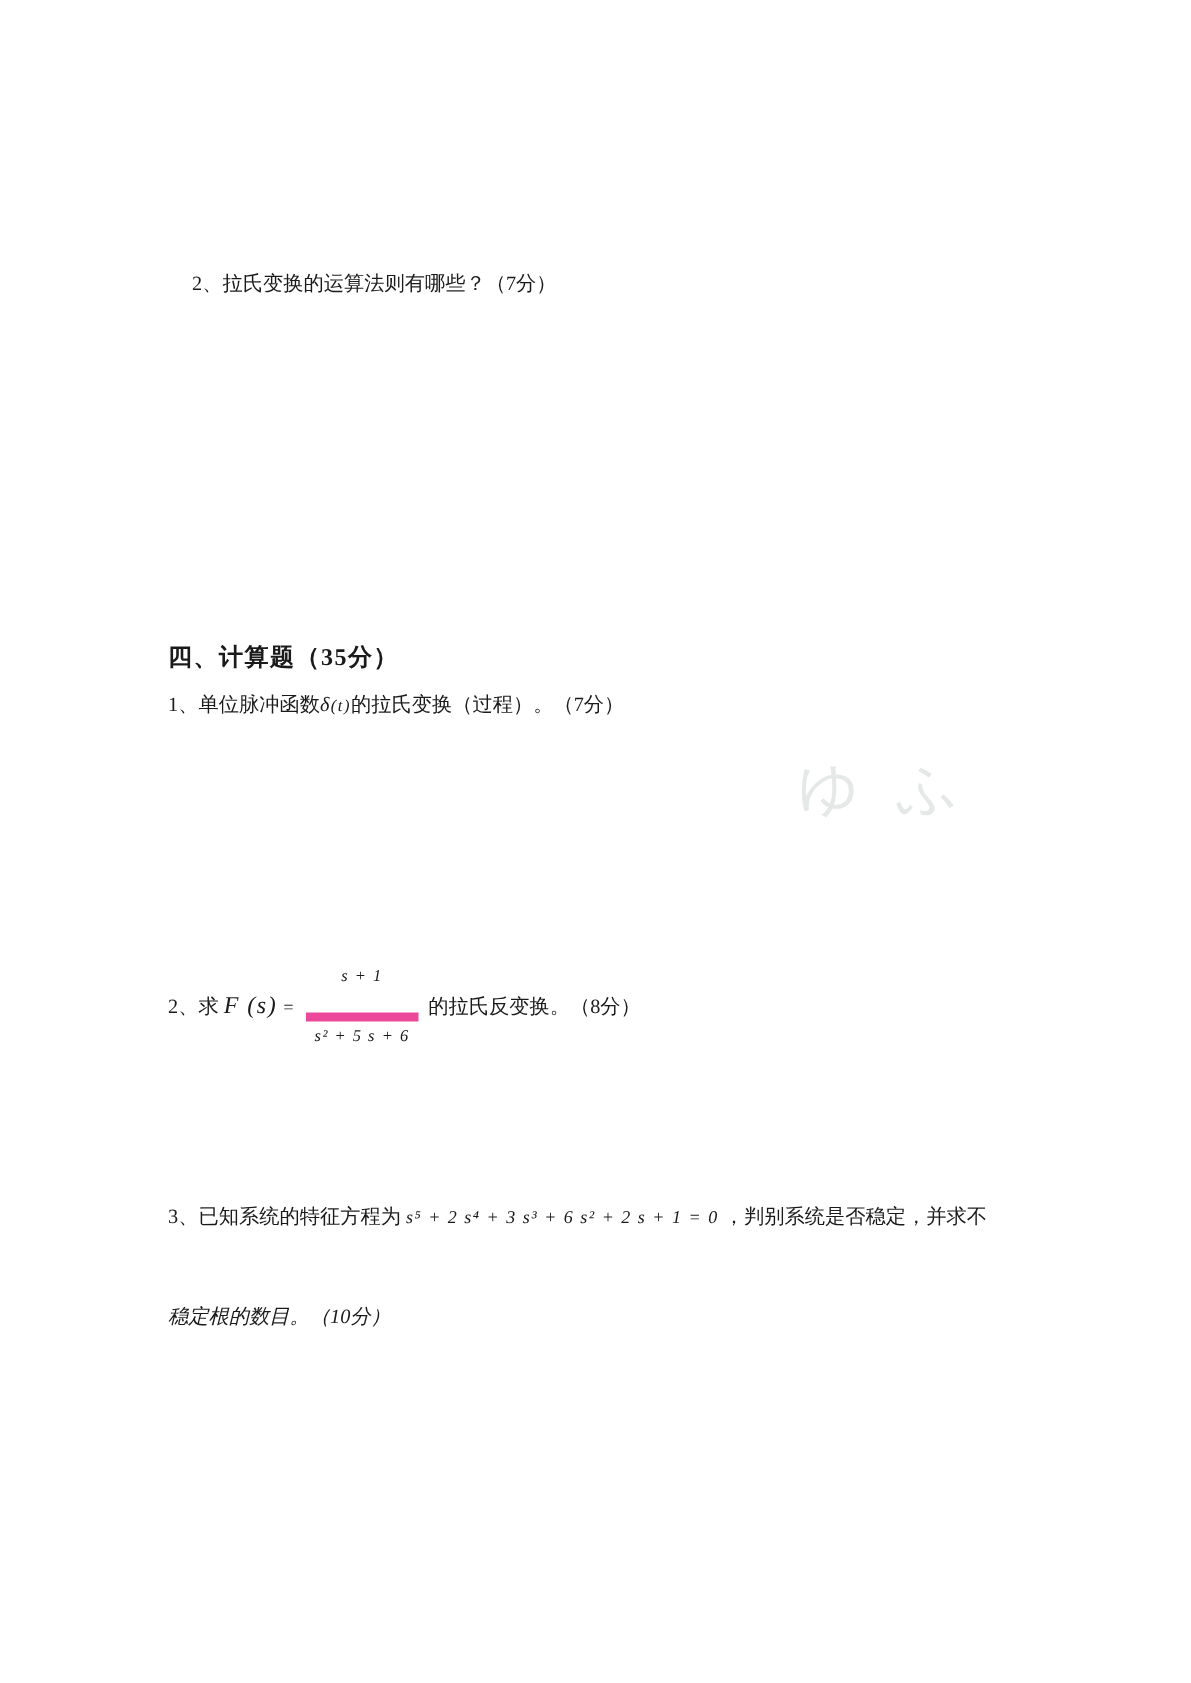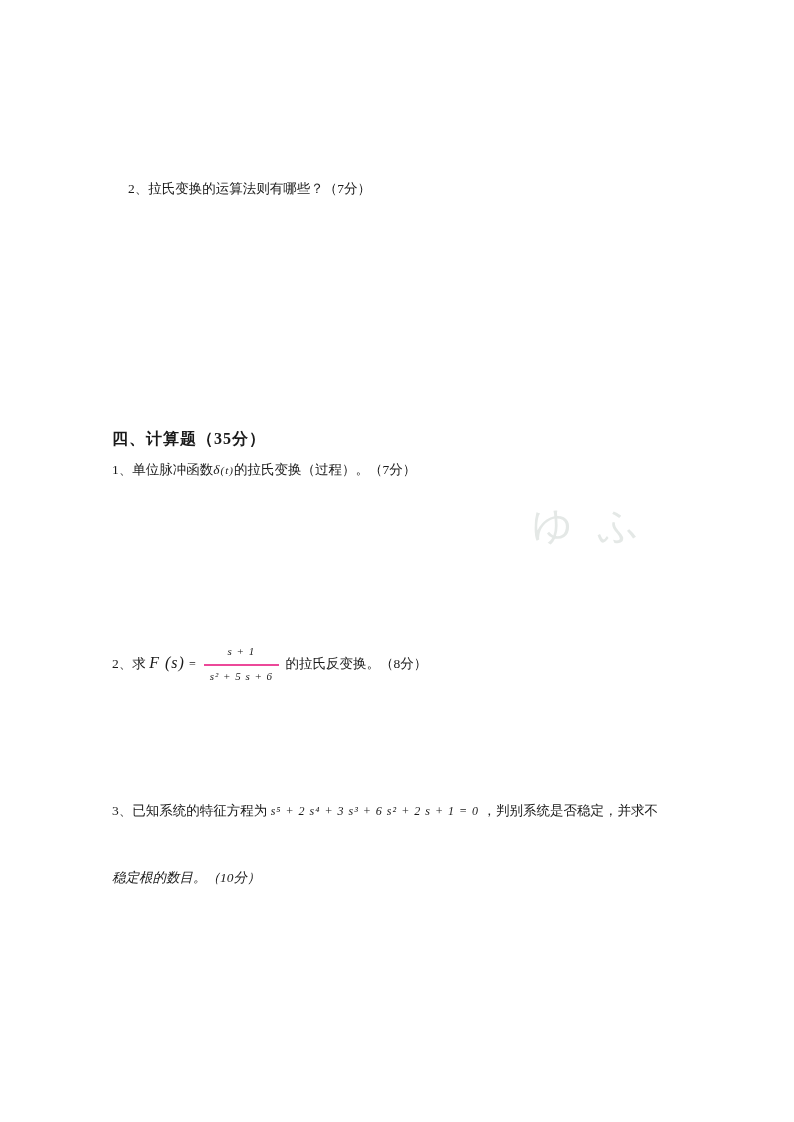--- a/index.html
+++ b/index.html
@@ -81,22 +81,22 @@
     text-align: center;
     font-style: italic;
     font-size: 11px;
     letter-spacing: 1px;
     margin: 0 3px;
     position: relative;
     top: -1px;
   }
   .frac .num {
     display: block;
-    padding: 0 10px 3px 10px;
-    border-bottom: 2px solid #ec4899;
+    padding: 0 10px 14px 10px;
+    border-bottom: 6px solid #ec4899;
   }
   .frac .den {
     display: block;
     padding: 1px 6px 0 6px;
   }
 </style>
 </head>
 <body>
 
 <div class="page">

